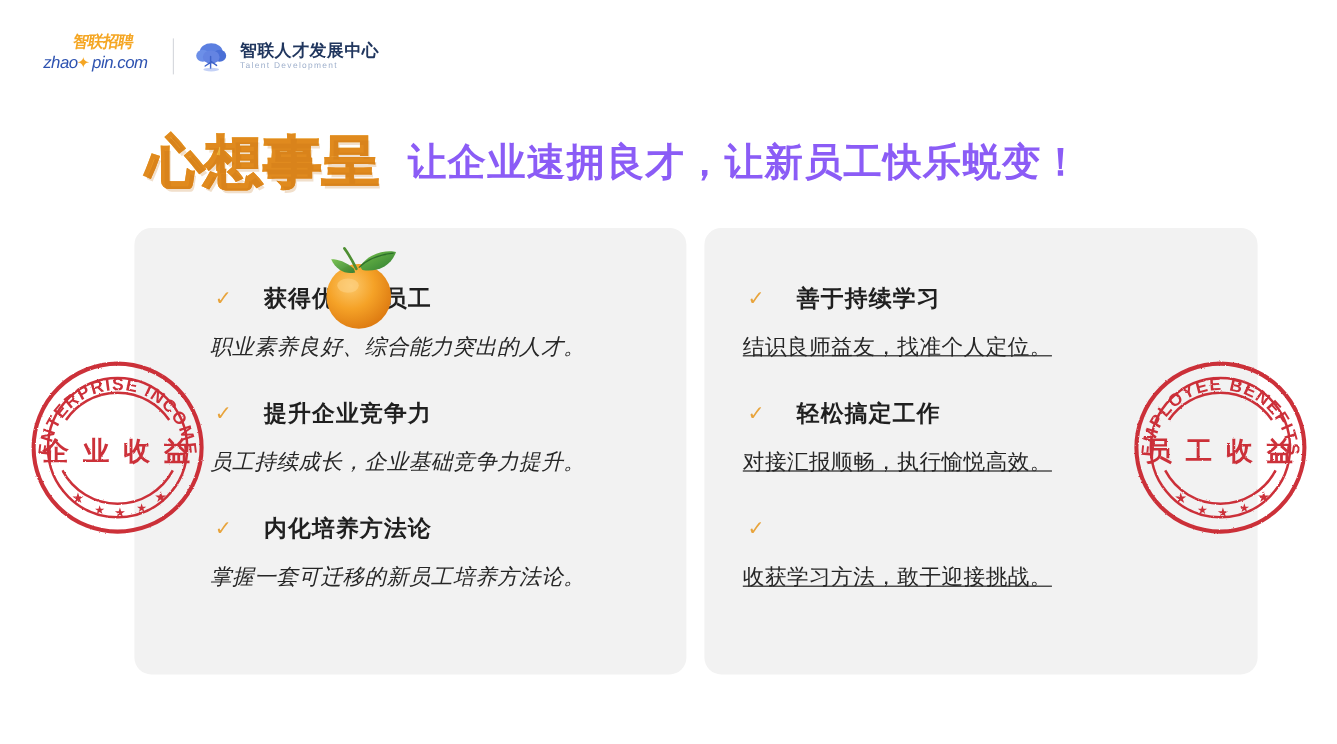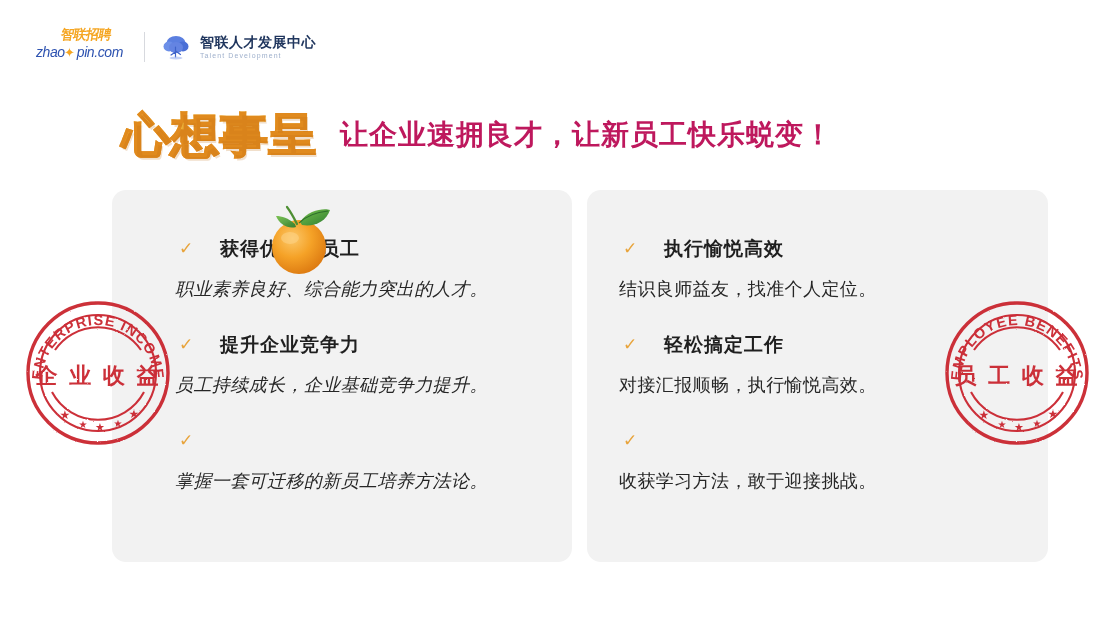--- a/index.html
+++ b/index.html
@@ -133,24 +133,24 @@
     left: 262px;
     top: 98px;
     width: 74px;
     height: 76px;
     z-index: 2;
   }
   .title-main {
     position: absolute;
     left: 340px;
     top: 0px;
-    font-size: 28px;
+    font-size: 32px;
     line-height: 62px;
     font-weight: bold;
-    color: #be185d;
+    color: #8b5cf6;
     letter-spacing: 1px;
     white-space: nowrap;
     z-index: 3;
   }
 
   
   .card {
     position: absolute;
     top: 190px;
     height: 372px;
@@ -189,21 +189,21 @@
   .item-desc {
     font-size: 18px;
     color: #262626;
     letter-spacing: 0.4px;
     line-height: 30px;
     margin-bottom: 26px;
   }
   .card-left .item-head  { padding-left: 63px; }
   .card-left .item-desc  { padding-left: 63px; font-style: italic; }
   .card-right .item-head { padding-left: 32px; }
-  .card-right .item-desc { padding-left: 32px; }
+  .card-right .item-desc { padding-left: 32px; text-decoration: underline; }
 
   
   .stamp {
     position: absolute;
     top: 297px;
     width: 152px;
     height: 152px;
     z-index: 6;
   }
   .stamp-left  { left: 22px; }
@@ -280,34 +280,35 @@
       <div class="item-head">
         <span class="check">✓</span>
         <span class="item-title">提升企业竞争力</span>
       </div>
       <div class="item-desc">员工持续成长，企业基础竞争力提升。</div>
     </div>
 
     <div class="item">
       <div class="item-head">
         <span class="check">✓</span>
+        <span class="item-title">内化培养方法论</span>
       </div>
       <div class="item-desc">掌握一套可迁移的新员工培养方法论。</div>
     </div>
 
   </div>
 </div>
 
 <div class="card card-right">
   <div class="card-inner">
 
     <div class="item">
       <div class="item-head">
         <span class="check">✓</span>
-        <span class="item-title">执行愉悦高效</span>
+        <span class="item-title">善于持续学习</span>
       </div>
       <div class="item-desc">结识良师益友，找准个人定位。</div>
     </div>
 
     <div class="item">
       <div class="item-head">
         <span class="check">✓</span>
         <span class="item-title">轻松搞定工作</span>
       </div>
       <div class="item-desc">对接汇报顺畅，执行愉悦高效。</div>

